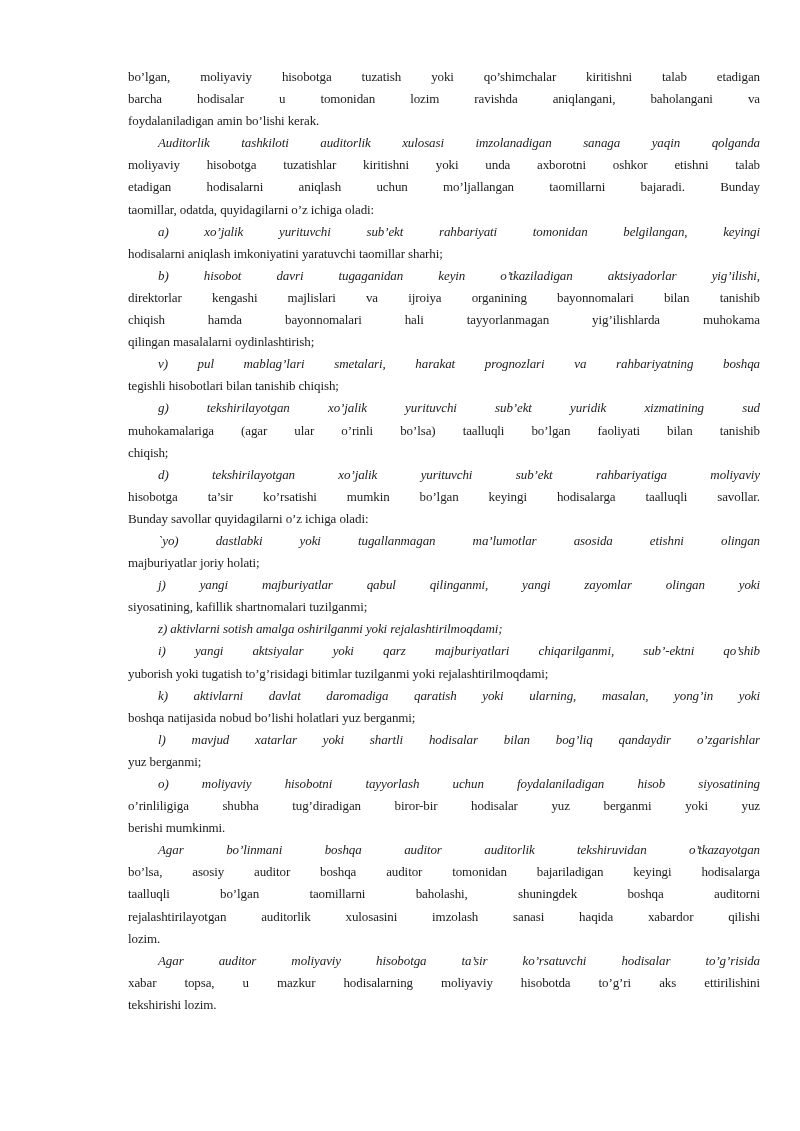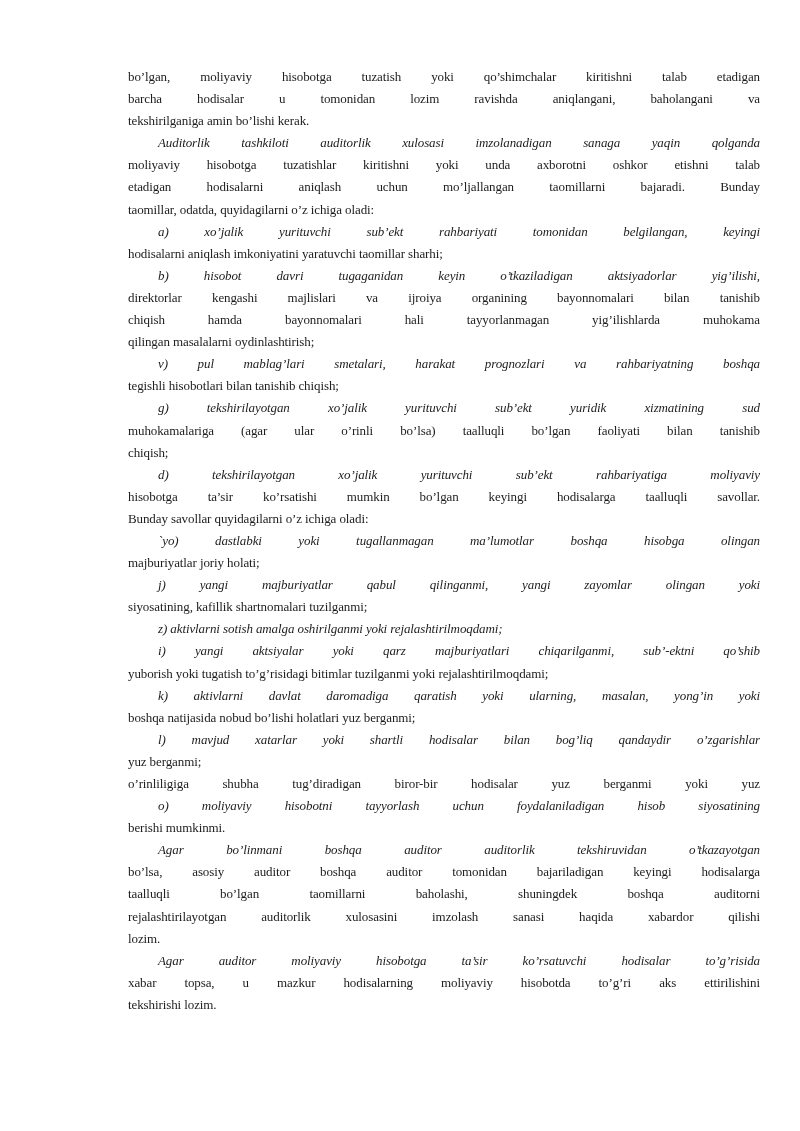--- a/index.html
+++ b/index.html
@@ -51,21 +51,21 @@
   }
 </style>
 </head>
 <body>
 
 <div class="page">
   <div class="text-block">
       <div class="paragraph">
         <div class="line">bo’lgan, moliyaviy hisobotga tuzatish yoki qo’shimchalar kiritishni talab etadigan</div>
         <div class="line">barcha hodisalar u tomonidan lozim ravishda aniqlangani, baholangani va</div>
-        <div class="line last">tekshirilganiga amin bo’lishi kerak.</div>
+        <div class="line last">foydalaniladigan amin bo’lishi kerak.</div>
       </div>
       <div class="paragraph">
         <div class="line indent">Auditorlik tashkiloti auditorlik xulosasi imzolanadigan sanaga yaqin qolganda</div>
         <div class="line">moliyaviy hisobotga tuzatishlar kiritishni yoki unda axborotni oshkor etishni talab</div>
         <div class="line">etadigan hodisalarni aniqlash uchun mo’ljallangan taomillarni bajaradi. Bunday</div>
         <div class="line last">taomillar, odatda, quyidagilarni o’z ichiga oladi:</div>
       </div>
       <div class="paragraph">
         <div class="line indent">a) xo’jalik yurituvchi sub’ekt rahbariyati tomonidan belgilangan, keyingi</div>
         <div class="line last">hodisalarni aniqlash imkoniyatini yaratuvchi taomillar sharhi;</div>
@@ -84,21 +84,21 @@
         <div class="line indent">g) tekshirilayotgan xo’jalik yurituvchi sub’ekt yuridik xizmatining sud</div>
         <div class="line">muhokamalariga (agar ular o’rinli bo’lsa) taalluqli bo’lgan faoliyati bilan tanishib</div>
         <div class="line last">chiqish;</div>
       </div>
       <div class="paragraph">
         <div class="line indent">d) tekshirilayotgan xo’jalik yurituvchi sub’ekt rahbariyatiga moliyaviy</div>
         <div class="line">hisobotga ta’sir ko’rsatishi mumkin bo’lgan keyingi hodisalarga taalluqli savollar.</div>
         <div class="line last">Bunday savollar quyidagilarni o’z ichiga oladi:</div>
       </div>
       <div class="paragraph">
-        <div class="line indent">`yo) dastlabki yoki tugallanmagan ma’lumotlar boshqa hisobga olingan</div>
+        <div class="line indent">`yo) dastlabki yoki tugallanmagan ma’lumotlar asosida etishni olingan</div>
         <div class="line last">majburiyatlar joriy holati;</div>
       </div>
       <div class="paragraph">
         <div class="line indent">j) yangi majburiyatlar qabul qilinganmi, yangi zayomlar olingan yoki</div>
         <div class="line last">siyosatining, kafillik shartnomalari tuzilganmi;</div>
       </div>
       <div class="paragraph">
         <div class="line last indent">z) aktivlarni sotish amalga oshirilganmi yoki rejalashtirilmoqdami;</div>
       </div>
       <div class="paragraph">
@@ -107,22 +107,22 @@
       </div>
       <div class="paragraph">
         <div class="line indent">k) aktivlarni davlat daromadiga qaratish yoki ularning, masalan, yong’in yoki</div>
         <div class="line last">boshqa natijasida nobud bo’lishi holatlari yuz berganmi;</div>
       </div>
       <div class="paragraph">
         <div class="line indent">l) mavjud xatarlar yoki shartli hodisalar bilan bog’liq qandaydir o’zgarishlar</div>
         <div class="line last">yuz berganmi;</div>
       </div>
       <div class="paragraph">
+        <div class="line indent">o) moliyaviy hisobotni tayyorlash uchun foydalaniladigan hisob siyosatining</div>
         <div class="line">o’rinliligiga shubha tug’diradigan biror-bir hodisalar yuz berganmi yoki yuz</div>
-        <div class="line indent">o) moliyaviy hisobotni tayyorlash uchun foydalaniladigan hisob siyosatining</div>
         <div class="line last">berishi mumkinmi.</div>
       </div>
       <div class="paragraph">
         <div class="line indent">Agar bo’linmani boshqa auditor auditorlik tekshiruvidan o’tkazayotgan</div>
         <div class="line">bo’lsa, asosiy auditor boshqa auditor tomonidan bajariladigan keyingi hodisalarga</div>
         <div class="line">taalluqli bo’lgan taomillarni baholashi, shuningdek boshqa auditorni</div>
         <div class="line">rejalashtirilayotgan auditorlik xulosasini imzolash sanasi haqida xabardor qilishi</div>
         <div class="line last">lozim.</div>
       </div>
       <div class="paragraph">

